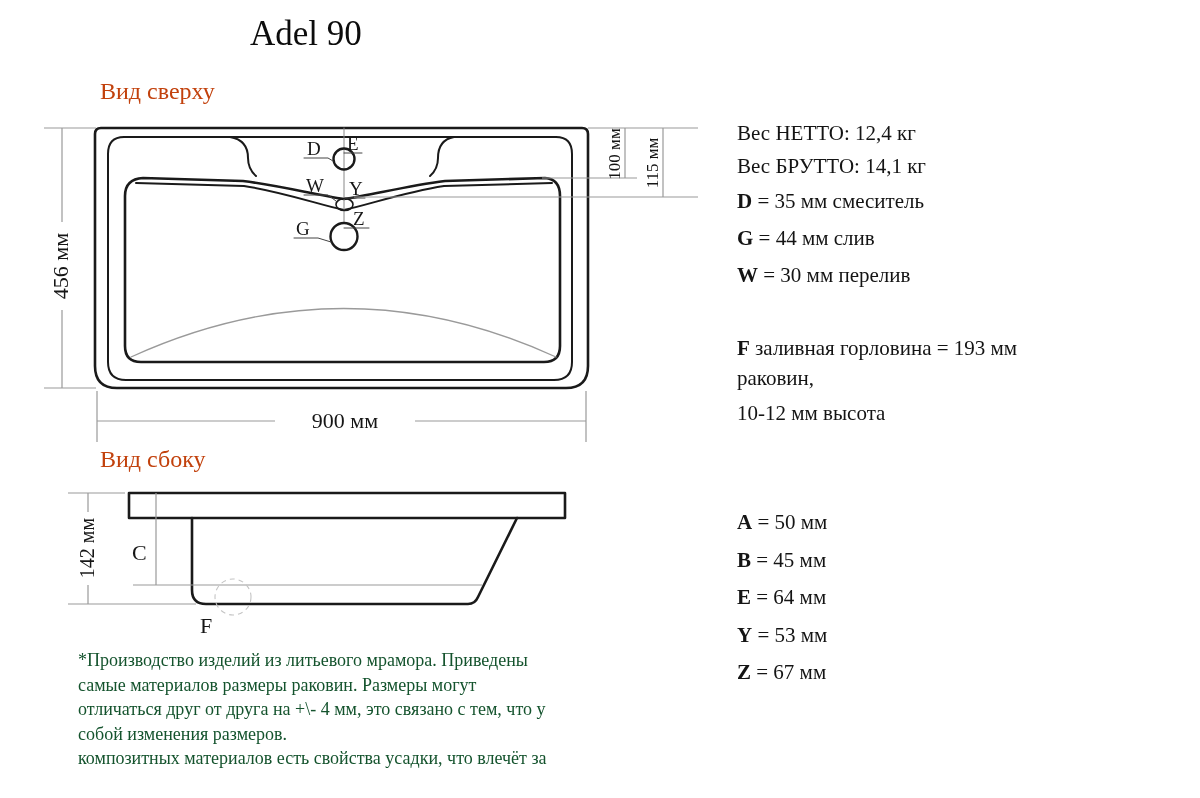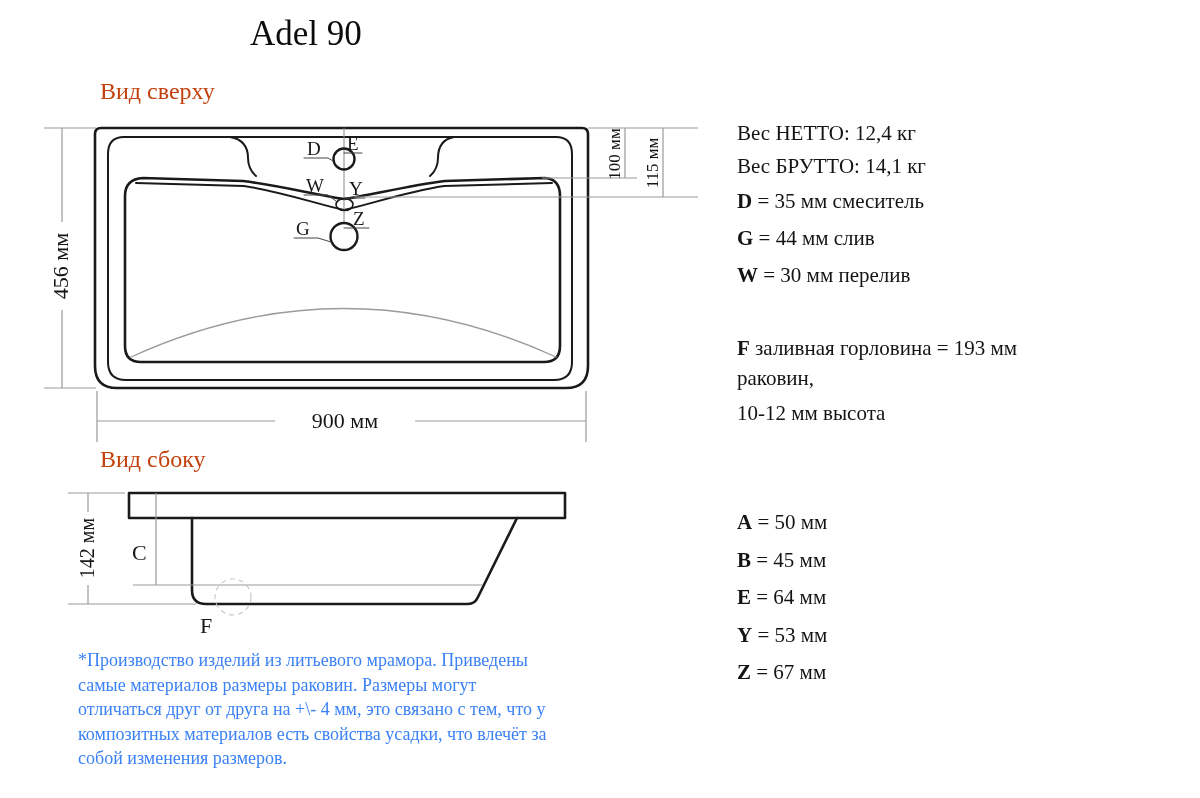--- a/index.html
+++ b/index.html
@@ -15,21 +15,21 @@
   .view-label.top{left:100px;top:78px;}
   .view-label.side{left:100px;top:446px;}
   svg{position:absolute;overflow:visible;}
   svg text{font-family:"Liberation Serif","DejaVu Serif",serif;fill:#161616;}
   .svg-top{left:20px;top:110px;}
   .svg-side{left:20px;top:480px;}
   .specs{position:absolute;left:0;top:0;width:972px;height:798px;pointer-events:none;}
   .spec{position:absolute;left:737px;font-size:21px;white-space:pre;color:#141414;}
   .spec .b{font-weight:bold;}
   .footnote{position:absolute;left:78px;top:648px;width:520px;font-size:18px;
-    line-height:24.5px;color:#3b82f6;}
+    line-height:24.5px;color:#14532d;}
   .fn-line{white-space:pre;}
 </style>
 </head>
 <body>
 
 <div class="canvas">
 
   <div class="page-title">Adel 90</div>
   <div class="view-label top">Вид сверху</div>
   <div class="view-label side">Вид сбоку</div>
@@ -133,17 +133,17 @@
     <div class="spec" style="top:548px"><span class="b">B</span><span> = 45 мм</span></div>
     <div class="spec" style="top:585px"><span class="b">E</span><span> = 64 мм</span></div>
     <div class="spec" style="top:623px"><span class="b">Y</span><span> = 53 мм</span></div>
     <div class="spec" style="top:660px"><span class="b">Z</span><span> = 67 мм</span></div>
   </div>
 
   <div class="footnote">
     <div class="fn-line">*Производство изделий из литьевого мрамора. Приведены</div>
     <div class="fn-line">самые материалов размеры раковин. Размеры могут</div>
     <div class="fn-line">отличаться друг от друга на +\- 4 мм, это связано с тем, что у</div>
+    <div class="fn-line">собой изменения размеров.</div>
     <div class="fn-line">композитных материалов есть свойства усадки, что влечёт за</div>
-    <div class="fn-line">собой изменения размеров.</div>
   </div>
 
 </div>
 
 </body></html>

